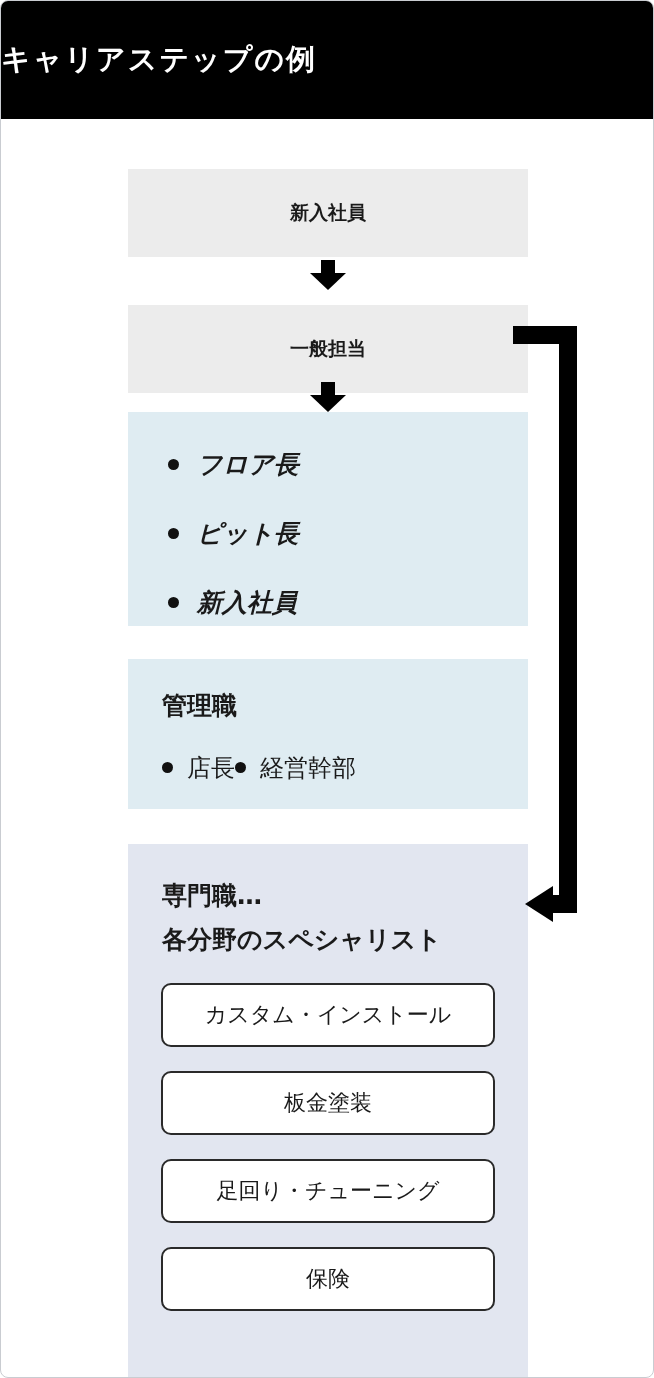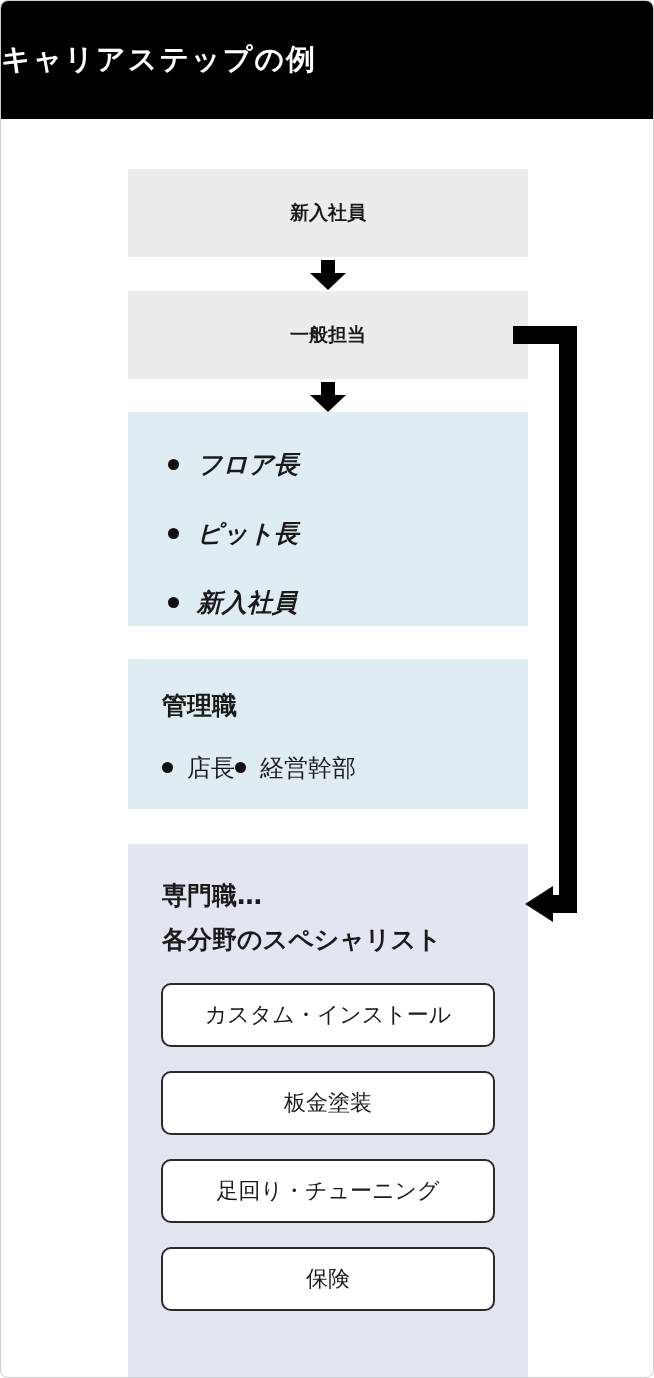--- a/index.html
+++ b/index.html
@@ -42,21 +42,21 @@
   .box.lavender { background: #e2e6f0; }
   .box.center-label {
     display: flex;
     align-items: center;
     justify-content: center;
     font-size: 19px;
     font-weight: bold;
     color: #1a1a1a;
   }
   .box1 { top: 168px; height: 88px; }
-  .box2 { top: 290px; height: 88px; }
+  .box2 { top: 304px; height: 88px; }
   .box3 { top: 411px; height: 214px; padding: 36px 0 0 40px; font-style: italic; }
   .box4 { top: 658px; height: 150px; padding: 30px 0 18px 34px; }
   .box5 { top: 843px; height: 620px; }
 
   
   .down-arrow { position: absolute; left: 309px; width: 36px; }
   .arrow1 { top: 259px; }
   .arrow2 { top: 381px; }
   .down-arrow .stem { width: 14px; height: 13px; background: #000; margin: 0 auto; }
   .down-arrow .head {

